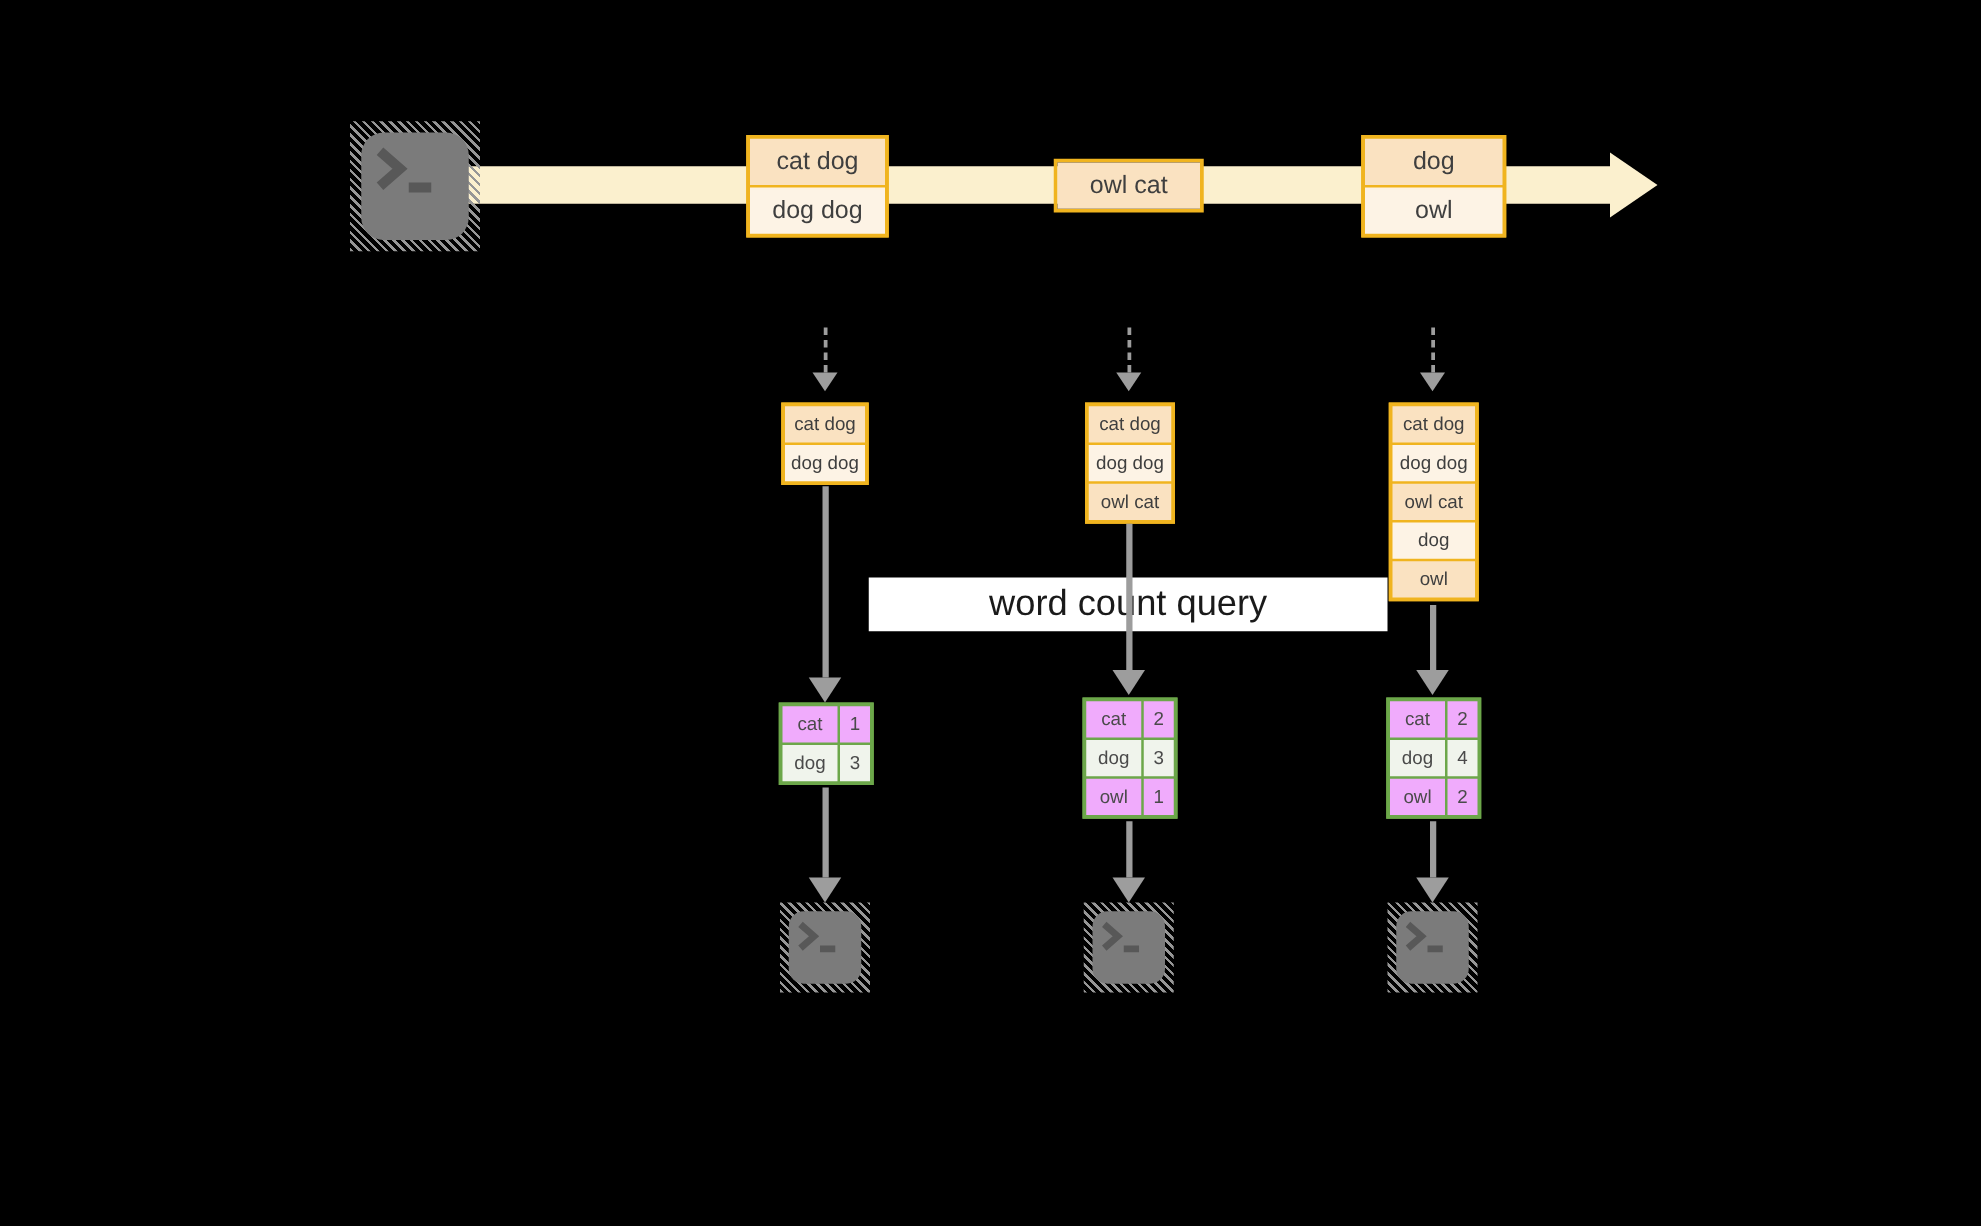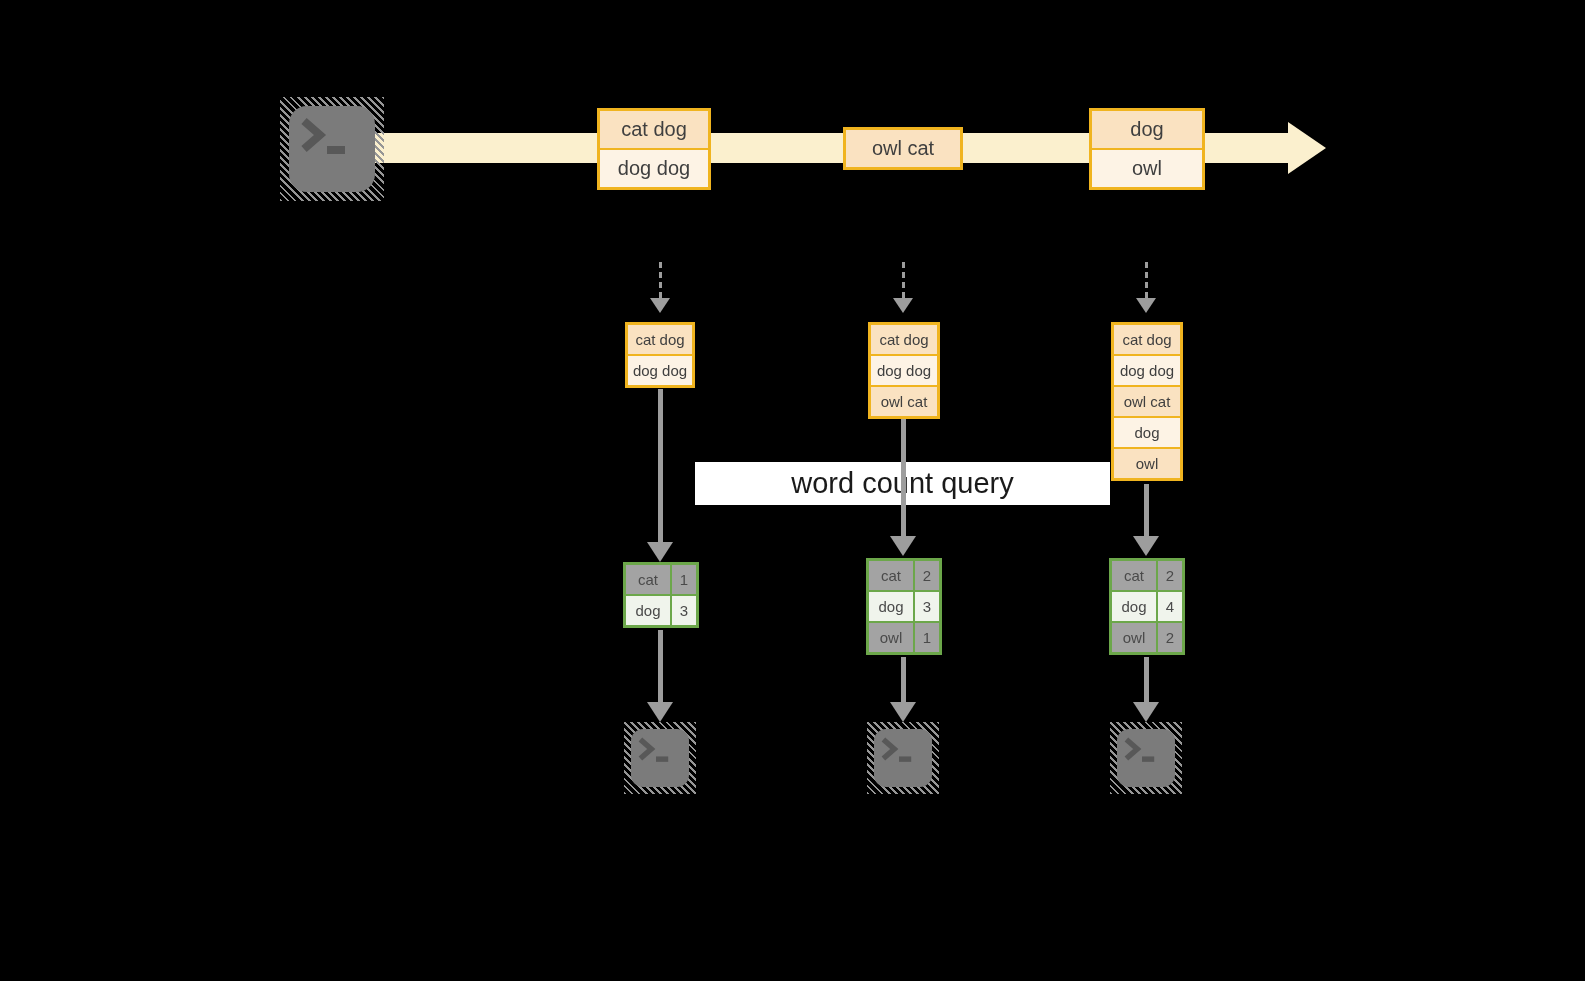--- a/index.html
+++ b/index.html
@@ -37,21 +37,21 @@
   .dash-arrow{position:absolute;display:flex;flex-direction:column;align-items:center;width:20px;z-index:2;}
   .dash-arrow .dash-line{width:0;border-left:3px dashed #9d9d9d;height:36px;}
   .dash-arrow .head{width:0;height:0;border-left:10px solid transparent;border-right:10px solid transparent;border-top:15px solid #9d9d9d;}
   
   .query-label{position:absolute;left:695px;top:462px;width:415px;height:43px;background:#ffffff;
     display:flex;align-items:center;justify-content:center;font-size:29px;color:#1a1a1a;z-index:5;}
   
   .gtable{position:absolute;border:3px solid #6CA74A;background:#6CA74A;display:grid;
     grid-template-columns:44px 24px;gap:2px;z-index:2;}
   .gcell{display:flex;align-items:center;justify-content:center;height:29px;font-size:15px;color:#4a4a4a;}
-  .g-dark{background:#a3a3a3;}
+  .g-dark{background:#f0abfc;}
   .g-light{background:#F0F4EC;}
 </style>
 </head>
 <body>
 
 <div class="canvas">
 
   <div class="stream-band"></div>
   <div class="stream-arrowhead"></div>
 

